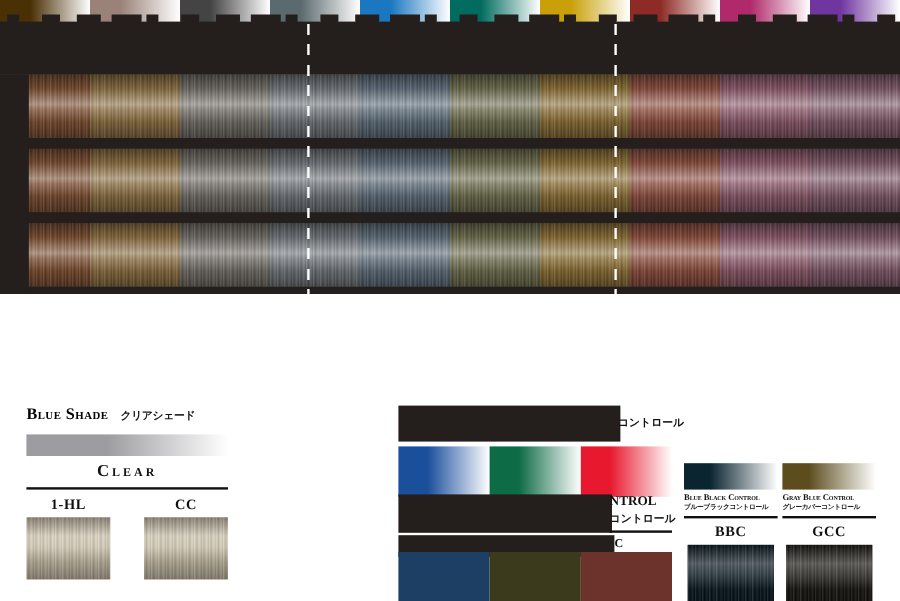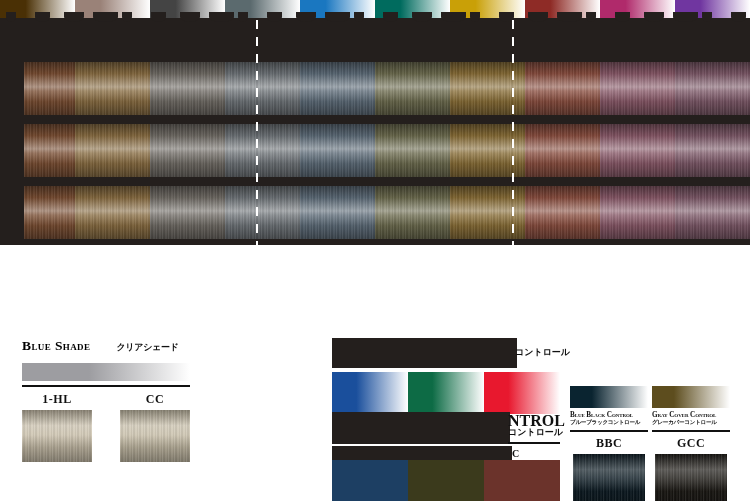--- a/index.html
+++ b/index.html
@@ -133,21 +133,21 @@
 
   
   .blackout { position: absolute; background: #241f1d; }
 
   .jp-tail {
     position: absolute; font-family: "DejaVu Sans", sans-serif;
     font-size: 9px; font-weight: bold; color:#111; white-space: nowrap;
   }
   .en-tail {
     position: absolute; font-family: "Liberation Serif", serif;
-    font-size: 16px; font-weight: bold; color:#111;
+    font-size: 11px; font-weight: bold; color:#111;
     font-variant: small-caps; white-space: nowrap;
   }
 </style>
 </head>
 <body>
 
 <div id="page">
 
   <div id="chart-panel">
 
@@ -298,25 +298,26 @@
     <div id="left-edge-mask"></div>
 
     <div class="divider-dashed" id="div-1" style="left: 256px;"></div>
     <div class="divider-dashed" id="div-2" style="left: 512px;"></div>
   </div>
 
   <div class="bottom-section" id="sec-clear" style="left:22px; top:338px; width:168px;">
 
     <div style="line-height:13px; white-space:nowrap;">
       <span class="sec-title-en">Blue Shade</span>
-      <span class="sec-title-jp" style="margin-left:22px;font-family:Liberation Mono, monospace;">クリアシェード</span>
+      <span class="sec-title-jp" style="margin-left:6px;font-family:Liberation Mono, monospace;">クリアシェード</span>
     </div>
 
     <div class="grad-bar" id="clear-grad" style="height: 18px; margin-top: 8px; background: linear-gradient(90deg, rgb(157, 157, 161) 0%, rgb(157, 157, 161) 40%, rgb(255, 255, 255) 100%);"></div>
 
+    <div class="group-name-en" style="margin-top:6px;">Clear</div>
 
     <div class="rule" style="margin-top:4px;"></div>
 
     <div class="code-row" style="margin-top:5px; justify-content:space-between;">
       <div class="code-col">
         <div class="code-label">1-HL</div>
         <div class="code-swatch cs-13hl" style="width: 70px; height: 52px; margin-top: 3px; background: rgb(207, 196, 173);">
             <div class="sheen"></div>
           </div>
       </div>
@@ -373,21 +374,21 @@
     <div class="code-label" style="margin-top:4px;text-align:center;">BBC</div>
     <div class="code-swatch cs-bbc" style="width: 72px; height: 52px; margin: 3px auto 0px; background: rgb(6, 22, 31);">
         <div class="sheen"></div>
       </div>
   </div>
 
   <div class="bottom-section" id="sec-gcc" style="left:652px; top:386px; width:78px;">
     <div class="grad-bar gb-gcc" style="height: 22px; background: linear-gradient(90deg, rgb(93, 77, 30) 0%, rgb(93, 77, 30) 28%, rgb(255, 255, 255) 100%);"></div>
     <div style="font-family:'Liberation Serif',serif;font-size:7.2px;font-weight:bold;
                 font-variant:small-caps;letter-spacing:-0.1px;color:#111;margin-top:3px;
-                white-space:nowrap;overflow:hidden;">Gray Cover Control</div>
+                white-space:nowrap;overflow:hidden;">Gray Blue Control</div>
     <div style="font-family:'DejaVu Sans',sans-serif;font-size:5.6px;font-weight:bold;
                 letter-spacing:-0.3px;color:#111;white-space:nowrap;overflow:hidden;">グレーカバーコントロール</div>
     <div class="rule" style="margin-top:3px;"></div>
     <div class="code-label" style="margin-top:4px;text-align:center;">GCC</div>
     <div class="code-swatch cs-gcc" style="width: 72px; height: 52px; margin: 3px auto 0px; background: rgb(23, 20, 15);">
         <div class="sheen"></div>
       </div>
   </div>
 
 </div>

